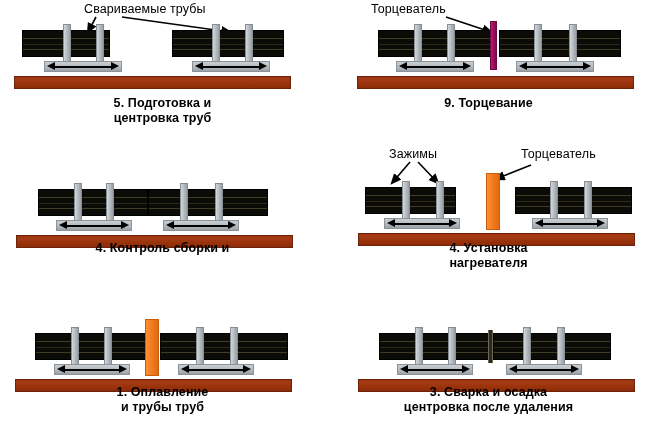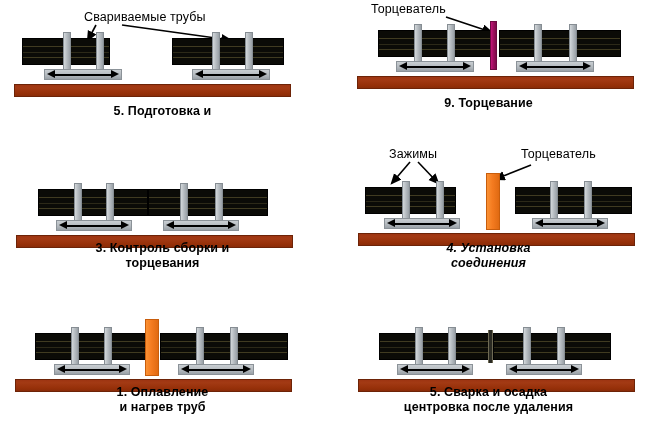--- a/index.html
+++ b/index.html
@@ -3,21 +3,21 @@
 <meta charset="utf-8">
 <style>
   html,body{margin:0;padding:0;background:#ffffff;}
   body{
     width:651px;height:432px;position:relative;overflow:hidden;
     font-family:"Liberation Sans", sans-serif;
     -webkit-font-smoothing:antialiased;
   }
   .grid{position:absolute;inset:0;}
   .panel{position:absolute;width:325px;height:144px;}
-  .p1{left:0;top:8px;}
+  .p1{left:0;top:0;}
   .p2{left:326px;top:0;}
   .p3{left:0;top:145px;}
   .p4{left:326px;top:145px;}
   .p5{left:0;top:289px;}
   .p6{left:326px;top:289px;}
 
   
   .stage{position:absolute;left:0;top:0;width:325px;height:100px;}
 
   
@@ -144,20 +144,21 @@
         <i class="hl"></i>
           <i class="shaft"></i>
           <i class="hr"></i>
       </div>
 
       <div class="base" style="left:14px;top:76px;width:277px;"></div>
     </div>
 
     <div class="caption" style="top:96px;">
       <div>5. Подготовка и</div>
+      <div>центровка труб</div>
     </div>
   </div>
 
   <div class="panel p2">
     <div class="callout" style="left:45px;top:2px;">Торцеватель</div>
     <svg class="leader" style="left:0;top:14px;width:325px;height:28px;">
       <defs>
           <marker id="ah2" markerWidth="7" markerHeight="7" refX="5.5" refY="3" orient="auto">
         <path d="M0,0 L7,3 L0,6 z" fill="#000"></path>
           </marker>
@@ -226,22 +227,21 @@
       <div class="dbl" style="left:166px;top:62px;width:70px;">
         <i class="hl"></i>
           <i class="shaft"></i>
           <i class="hr"></i>
       </div>
 
       <div class="base" style="left:16px;top:76px;width:277px;"></div>
     </div>
 
     <div class="caption" style="top:96px;">
-      <div>3. Контроль сборки и</div>
-      <div>торцевания</div>
+      <div>4. Контроль сборки и</div>
     </div>
   </div>
 
   <div class="panel p4">
     <div class="callout" style="left:63px;top:2px;">Зажимы</div>
     <div class="callout" style="left:195px;top:2px;">Торцеватель</div>
     <svg class="leader" style="left:0;top:14px;width:325px;height:34px;">
       <defs>
           <marker id="ah4" markerWidth="7" markerHeight="7" refX="5.5" refY="3" orient="auto">
         <path d="M0,0 L7,3 L0,6 z" fill="#000"></path>
@@ -276,23 +276,23 @@
       <div class="rail" style="left:206px;top:61px;width:76px;"></div>
       <div class="dbl" style="left:209px;top:62px;width:70px;">
         <i class="hl"></i>
           <i class="shaft"></i>
           <i class="hr"></i>
       </div>
 
       <div class="base" style="left:32px;top:76px;width:277px;"></div>
     </div>
 
-    <div class="caption" style="top:96px;font-style:italic;">
+    <div class="caption" style="top:96px;">
       <div>4. Установка</div>
-      <div>соединения</div>
+      <div>нагревателя</div>
     </div>
   </div>
 
   <div class="panel p5">
     <div class="stage" style="top:14px;">
       <div class="pipe" style="left:35px;top:30px;width:111px;">
           <i class="mid"></i>
         </div>
       <div class="pipe" style="left:160px;top:30px;width:128px;">
           <i class="mid"></i>
@@ -316,21 +316,21 @@
         <i class="hl"></i>
           <i class="shaft"></i>
           <i class="hr"></i>
       </div>
 
       <div class="base" style="left:15px;top:76px;width:277px;"></div>
     </div>
 
     <div class="caption" style="top:96px;">
       <div>1. Оплавление</div>
-      <div>и нагрев труб</div>
+      <div>и трубы труб</div>
     </div>
   </div>
 
   <div class="panel p6">
     <div class="stage" style="top:14px;">
       <div class="pipe" style="left:53px;top:30px;width:110px;">
           <i class="mid"></i>
         </div>
       <div class="pipe" style="left:167px;top:30px;width:118px;">
           <i class="mid"></i>
@@ -353,18 +353,18 @@
       <div class="dbl" style="left:183px;top:62px;width:70px;">
         <i class="hl"></i>
           <i class="shaft"></i>
           <i class="hr"></i>
       </div>
 
       <div class="base" style="left:32px;top:76px;width:277px;"></div>
     </div>
 
     <div class="caption" style="top:96px;">
-      <div>5. Сварка и осадка</div>
+      <div>3. Сварка и осадка</div>
       <div>центровка после удаления</div>
     </div>
   </div>
 
 </div>
 
 </body></html>

